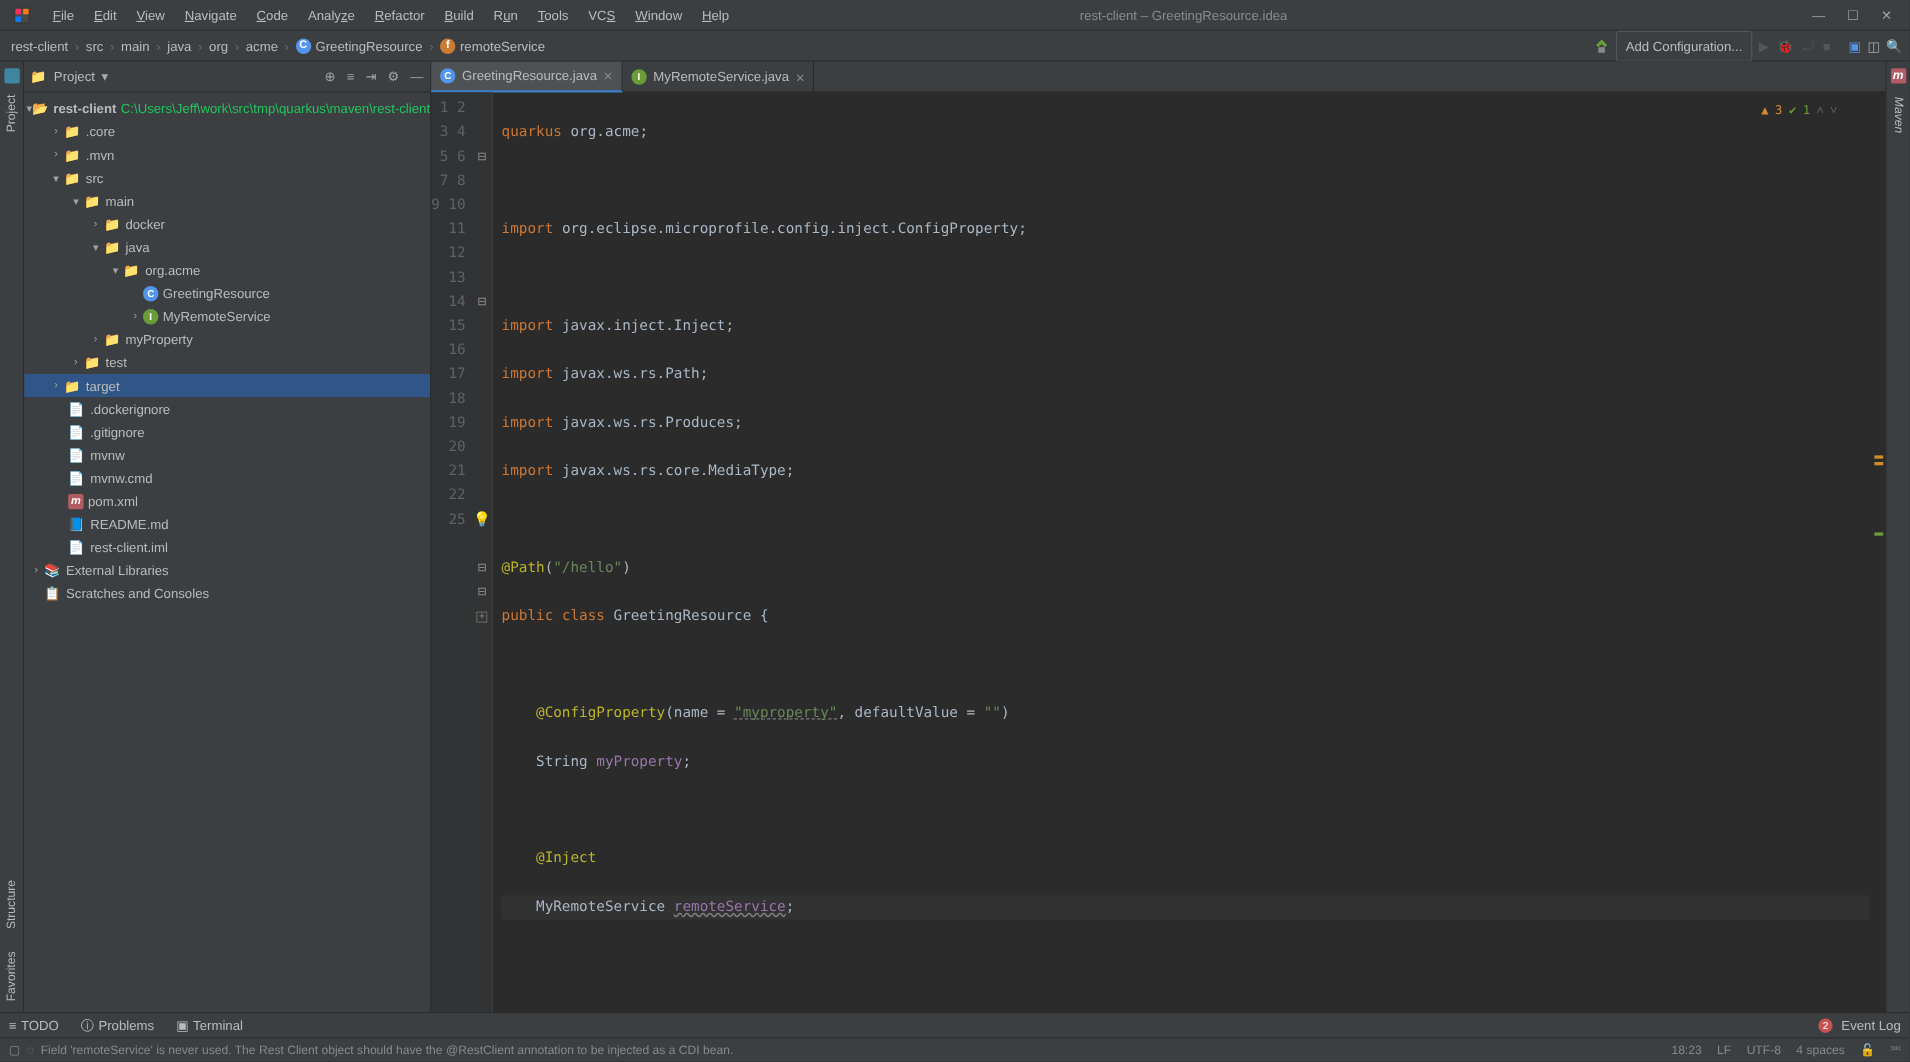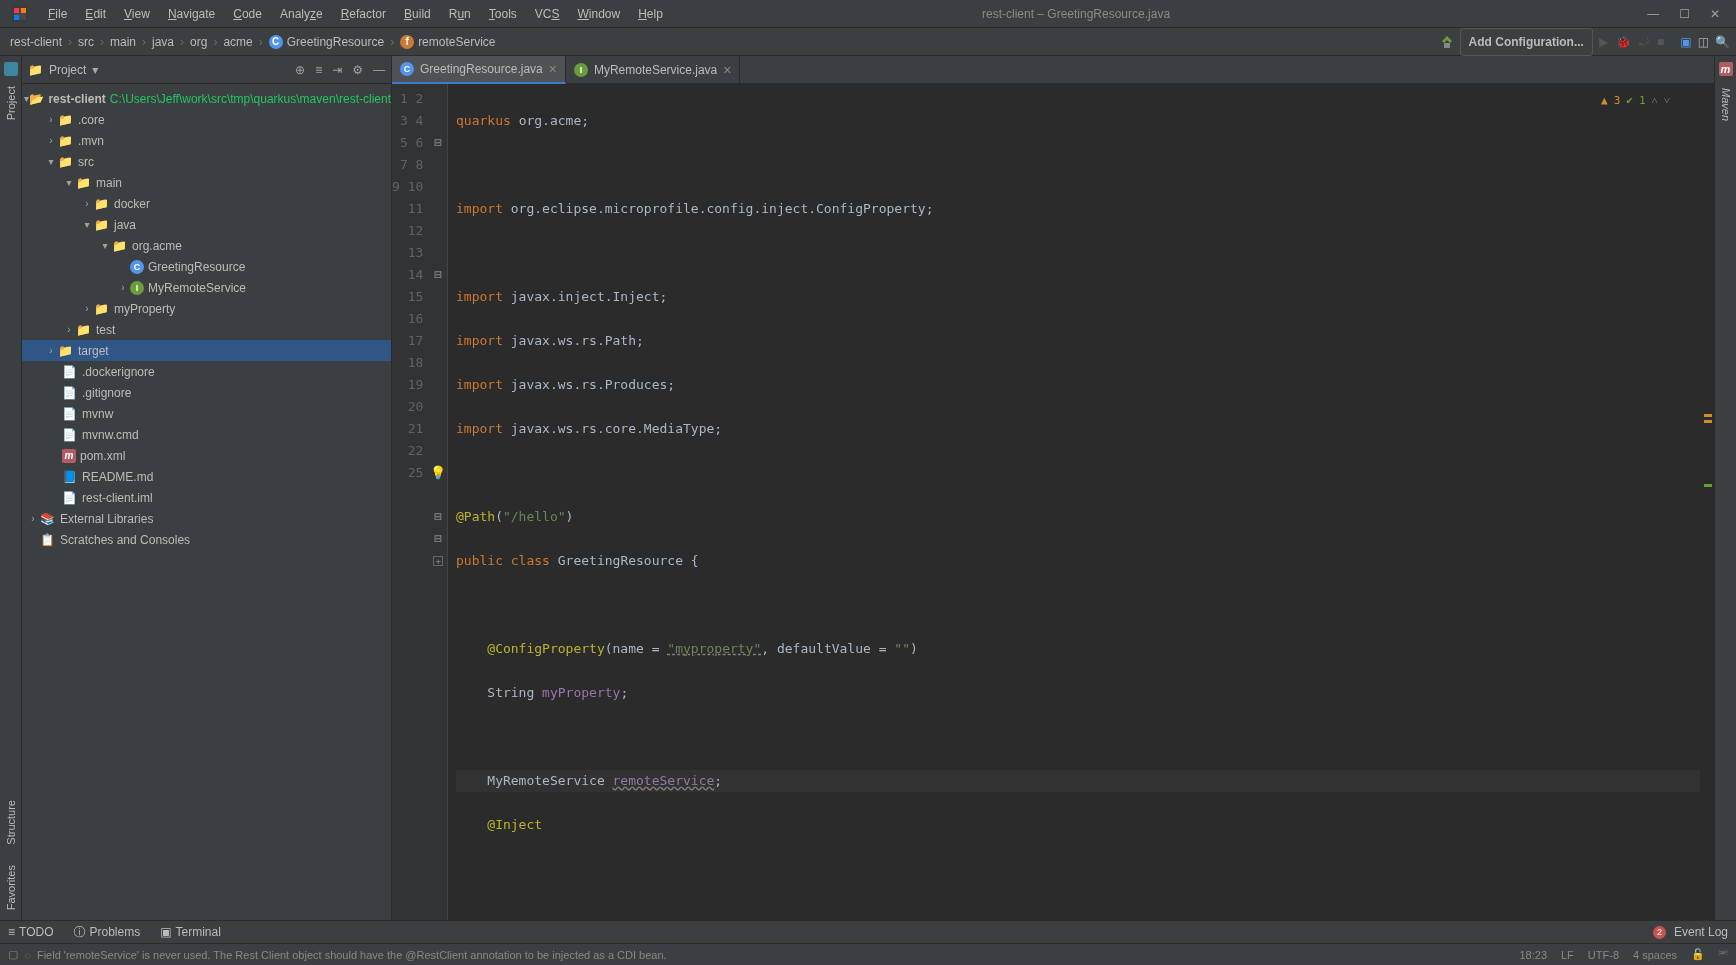--- a/index.html
+++ b/index.html
@@ -40,21 +40,21 @@
 }
 .crumbs { display: flex; align-items: center; flex: 1; }
 .crumbs .crumb { padding: 2px 4px; cursor: pointer; }
 .crumbs .sep { color: #6a6a6a; margin: 0 2px; }
 .crumbs .crumb.ic { display:flex;align-items:center;gap:4px;}
 .crumbs .cicon { width: 14px; height: 14px; border-radius: 50%; display:inline-flex;align-items:center;justify-content:center;font-size:10px;color:#fff;font-weight:bold;}
 .cicon.cls { background:#5394ec;}
 .cicon.fld { background:#c97c36;}
 .nav-actions { display:flex;align-items:center;gap:6px;}
 .build-icon svg { width:14px;height:14px;}
-.add-config { border:1px solid #555; padding:6px 8px; border-radius:3px; cursor:pointer;font-weight:bold;}
+.add-config { border:1px solid #555; padding:6px 8px; border-radius:3px; cursor:pointer;}
 .run-icons { display:flex;gap:8px;align-items:center;color:#555;}
 .run-icons span{cursor:pointer;}
 
 .main-row { flex:1; display:flex; overflow:hidden;}
 
 .left-tabs {
   width: 22px;
   background: #3c3f41;
   border-right: 1px solid #2b2b2b;
   display:flex;flex-direction:column;align-items:center;
@@ -186,21 +186,21 @@
     <span class="mi"><span class="u">C</span>ode</span>
     <span class="mi">Analy<span class="u">z</span>e</span>
     <span class="mi"><span class="u">R</span>efactor</span>
     <span class="mi"><span class="u">B</span>uild</span>
     <span class="mi">R<span class="u">u</span>n</span>
     <span class="mi"><span class="u">T</span>ools</span>
     <span class="mi">VC<span class="u">S</span></span>
     <span class="mi"><span class="u">W</span>indow</span>
     <span class="mi"><span class="u">H</span>elp</span>
   </div>
-  <div class="title-text">rest-client – GreetingResource.java</div>
+  <div class="title-text">rest-client – GreetingResource.idea</div>
   <div class="win-controls">
     <span>—</span>
     <span>☐</span>
     <span>✕</span>
   </div>
 </div>
 
 <div class="nav-bar">
   <div class="crumbs">
     <span class="crumb">rest-client</span>
@@ -482,22 +482,22 @@
 <div class="code-line"><span class="kw">import</span> <span class="tok">javax.ws.rs.Path</span><span class="tok">;</span></div>
 <div class="code-line"><span class="kw">import</span> <span class="tok">javax.ws.rs.Produces</span><span class="tok">;</span></div>
 <div class="code-line"><span class="kw">import</span> <span class="tok">javax.ws.rs.core.MediaType</span><span class="tok">;</span></div>
 <div class="code-line"></div>
 <div class="code-line"><span class="ann">@Path</span><span class="tok">(</span><span class="str">"/hello"</span><span class="tok">)</span></div>
 <div class="code-line"><span class="kw">public</span> <span class="kw">class</span> <span class="tok">GreetingResource</span> <span class="tok">{</span></div>
 <div class="code-line"></div>
 <div class="code-line">    <span class="ann">@ConfigProperty</span><span class="tok">(name = </span><span class="str und2">"myproperty"</span><span class="tok">, defaultValue = </span><span class="str">""</span><span class="tok">)</span></div>
 <div class="code-line">    <span class="tok">String</span> <span class="fld">myProperty</span><span class="tok">;</span></div>
 <div class="code-line"></div>
+<div class="code-line">    <span class="ann">@Inject</span></div>
 <div class="code-line hl">    <span class="tok">MyRemoteService</span> <span class="fld und">remoteService</span><span class="tok">;</span></div>
-<div class="code-line">    <span class="ann">@Inject</span></div>
 <div class="code-line"></div>
 
 
 
 
 
         <div class="inspections">
           <span class="warn">▲</span><span class="warn">3</span>
           <span class="ok">✔</span><span class="ok">1</span>
           <span class="nav-ar">˄</span>

